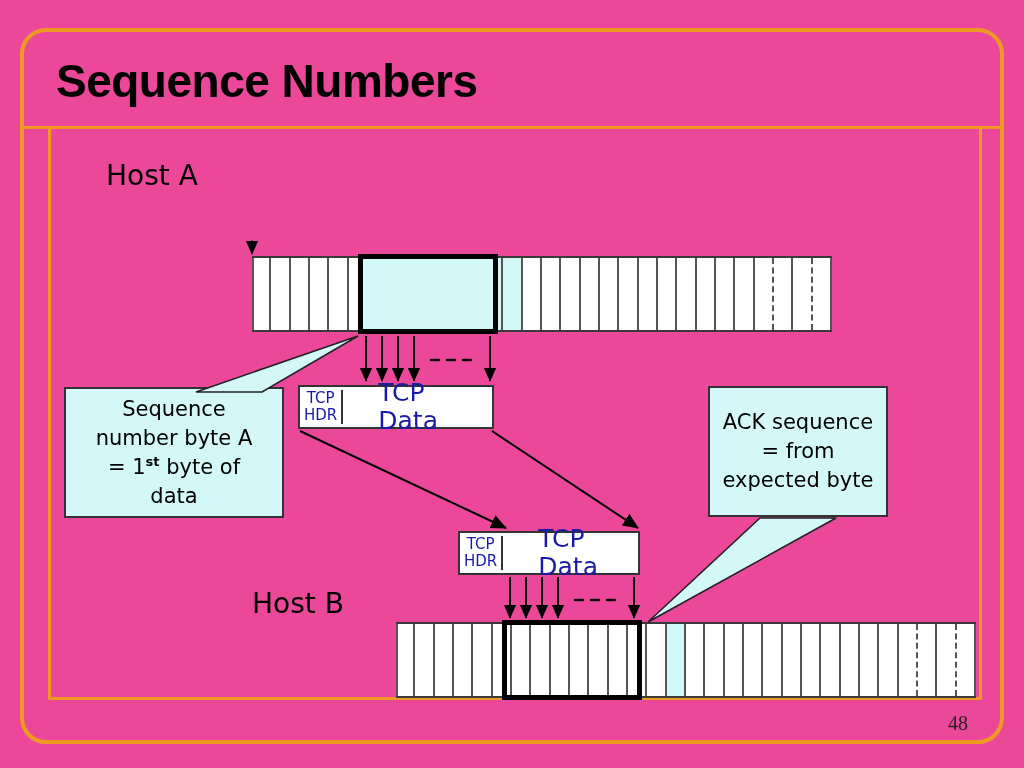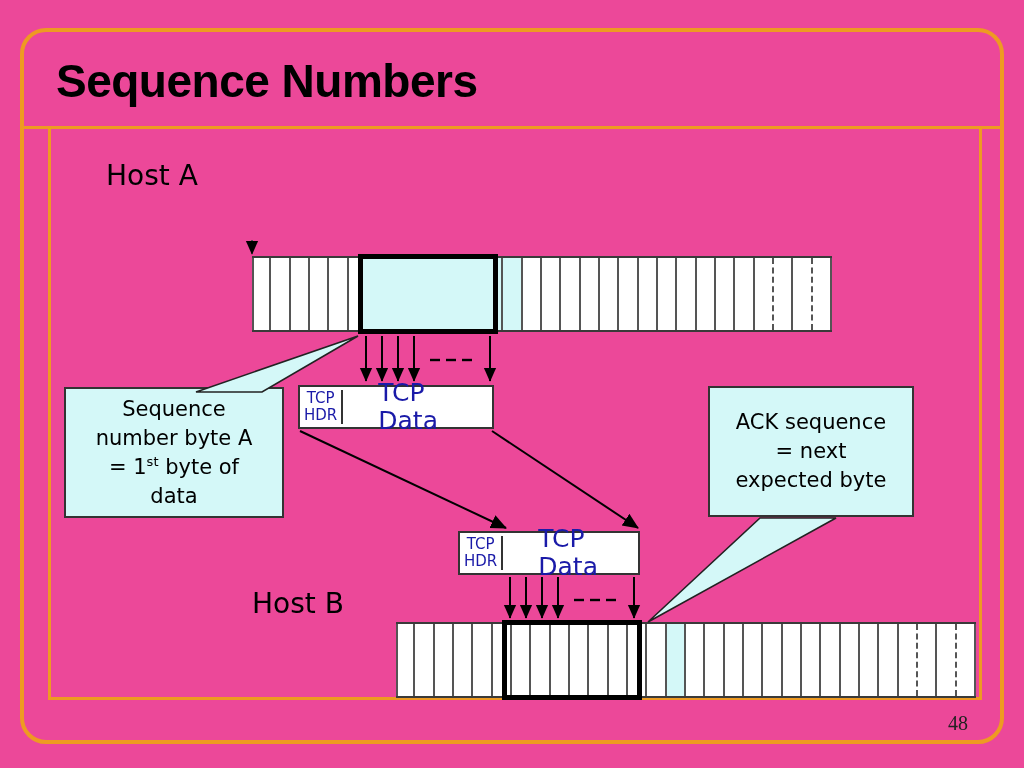--- a/index.html
+++ b/index.html
@@ -166,20 +166,21 @@
     display: flex;
     flex-direction: column;
     align-items: center;
     justify-content: center;
     padding: 4px 6px;
   }
   .callout sup {
     font-size: 0.62em;
     vertical-align: super;
     line-height: 0;
+    font-weight: bold;
   }
 
   
   .page-num {
     position: absolute;
     right: 56px;
     top: 712px;
     font-family: "Liberation Serif", serif;
     font-size: 20px;
     color: #222222;
@@ -292,23 +293,23 @@
     <div class="data">TCP Data</div>
   </div>
 
   <div class="callout hand" style="left:64px; top:387px; width:220px; height:131px;">
     <span>Sequence</span>
     <span>number byte A</span>
     <span><span>= 1</span><sup>st</sup><span> byte of</span></span>
     <span>data</span>
   </div>
 
-  <div class="callout hand" style="left:708px; top:386px; width:206px; height:131px;">
+  <div class="callout hand" style="left:708px; top:386px; width:180px; height:131px;">
     <span>ACK sequence</span>
-    <span>= next</span>
+    <span>= from</span>
     <span>expected byte</span>
   </div>
 
   <svg class="overlay" viewBox="0 0 1024 768">
     <defs>
       <marker id="ah" markerWidth="9" markerHeight="9" refX="7.5" refY="4" orient="auto">
         <path d="M0,0.5 L8,4 L0,7.5 z" fill="#000000"></path>
       </marker>
       <marker id="ah-sm" markerWidth="8" markerHeight="8" refX="6.6" refY="3.5" orient="auto">
         <path d="M0,0.4 L7,3.5 L0,6.6 z" fill="#000000"></path>

